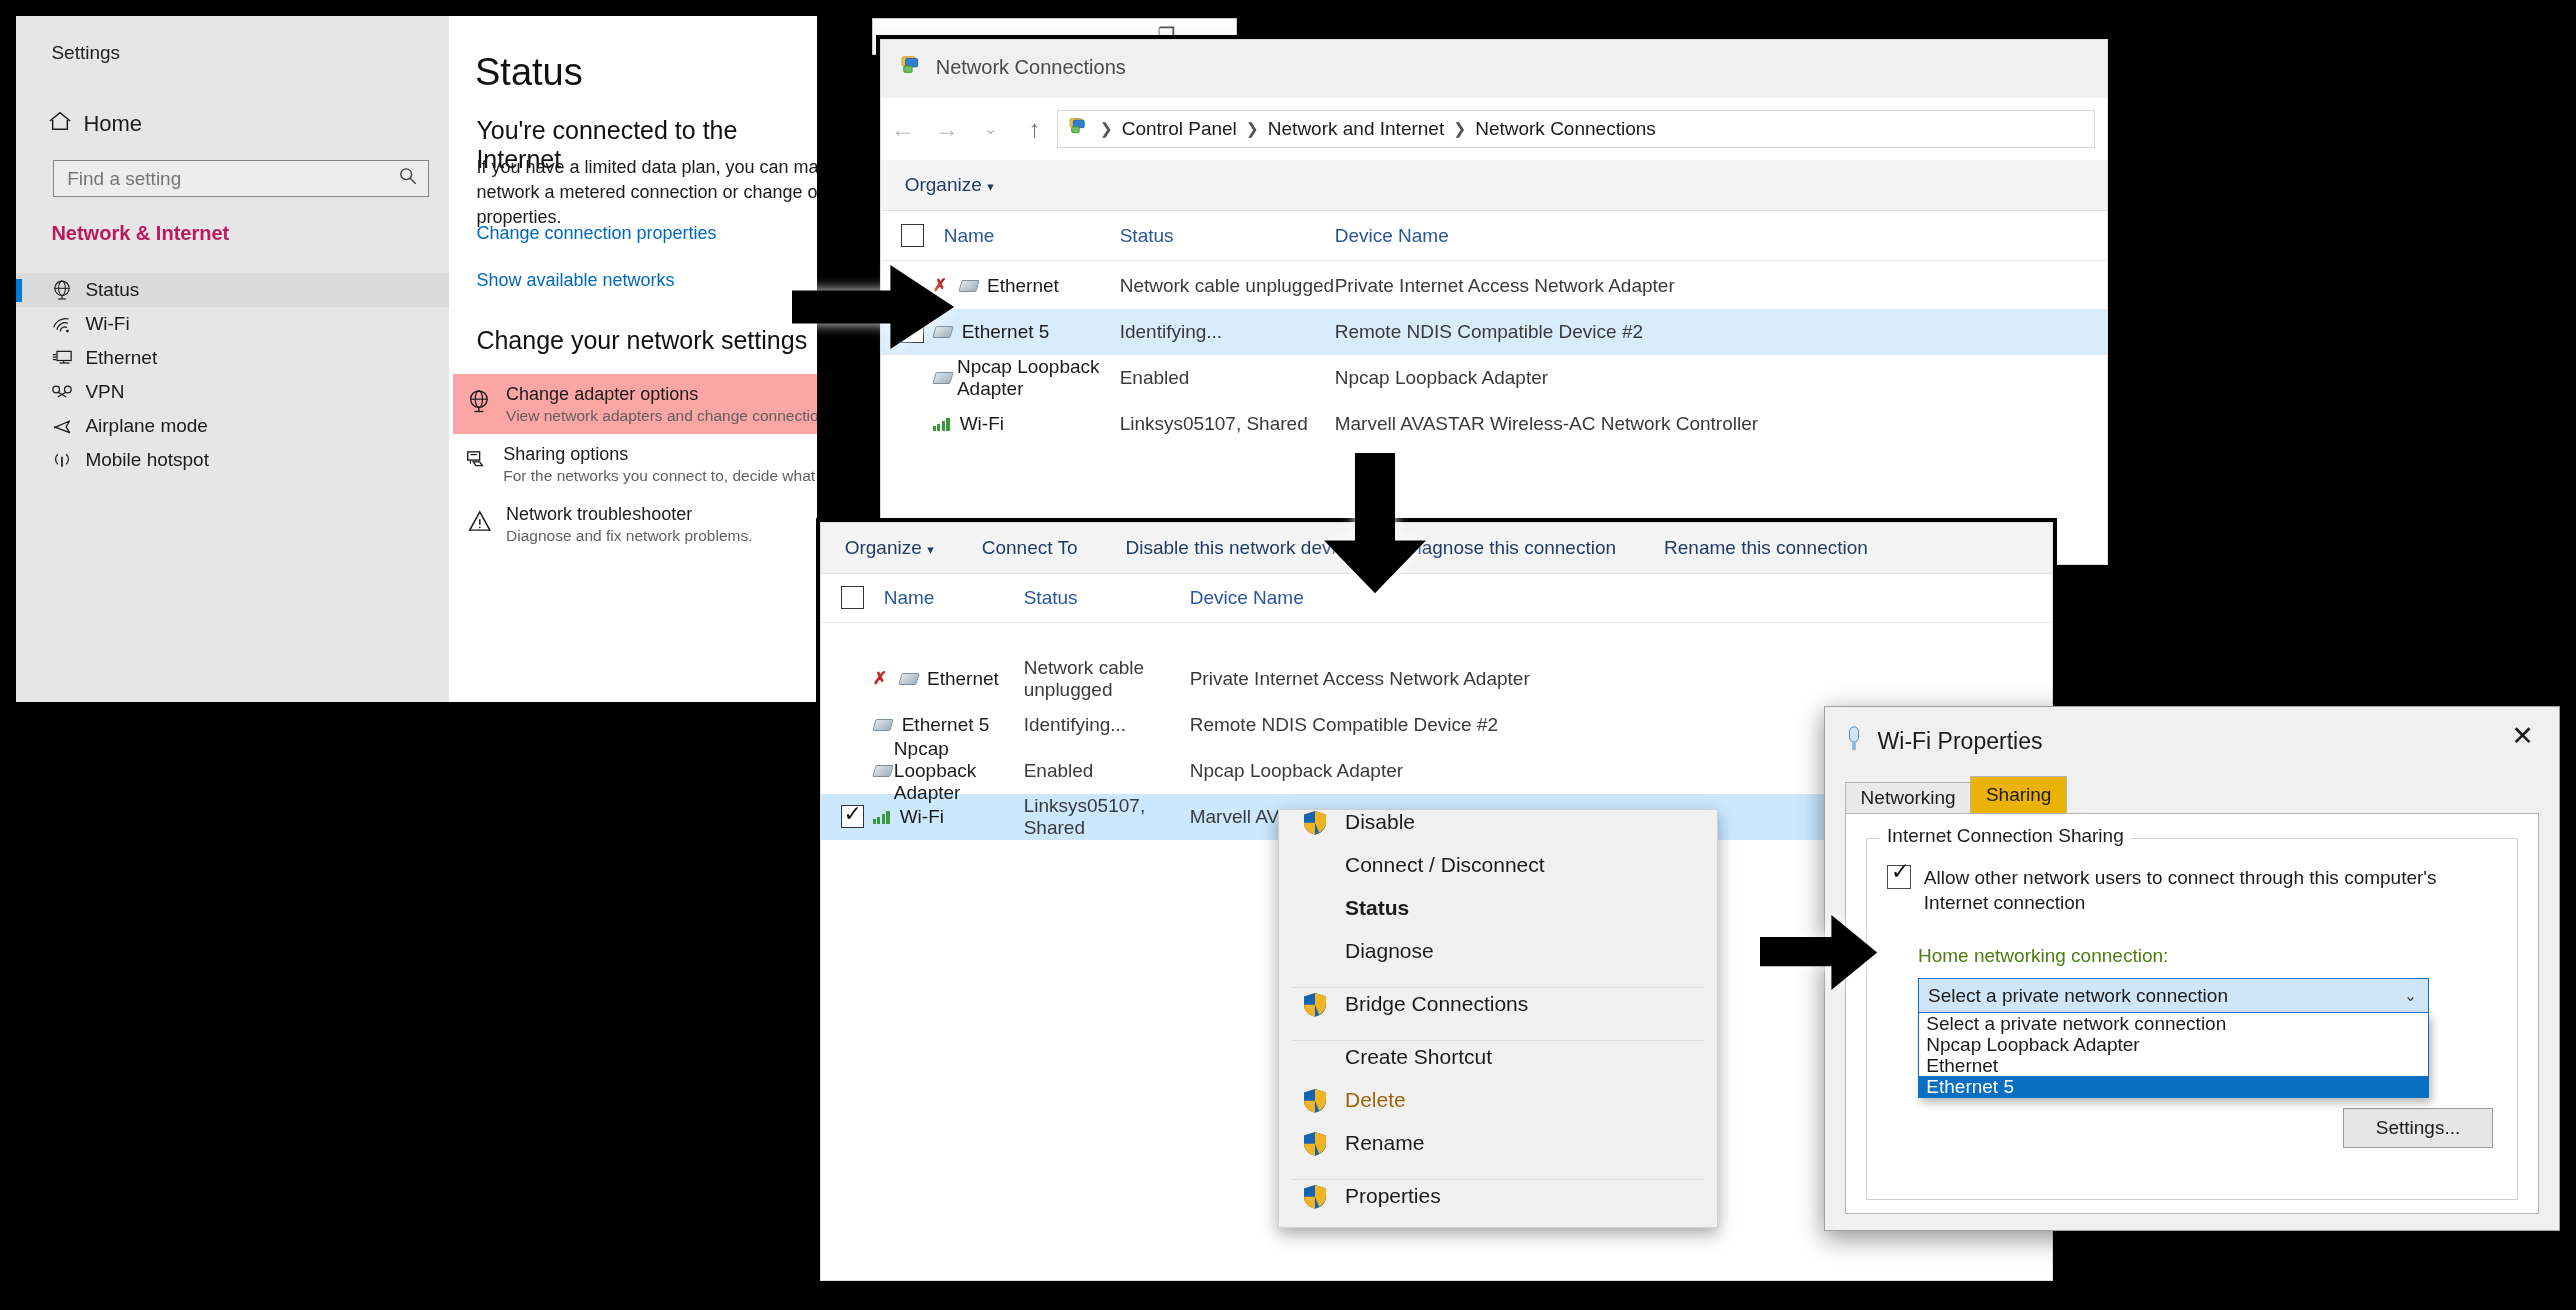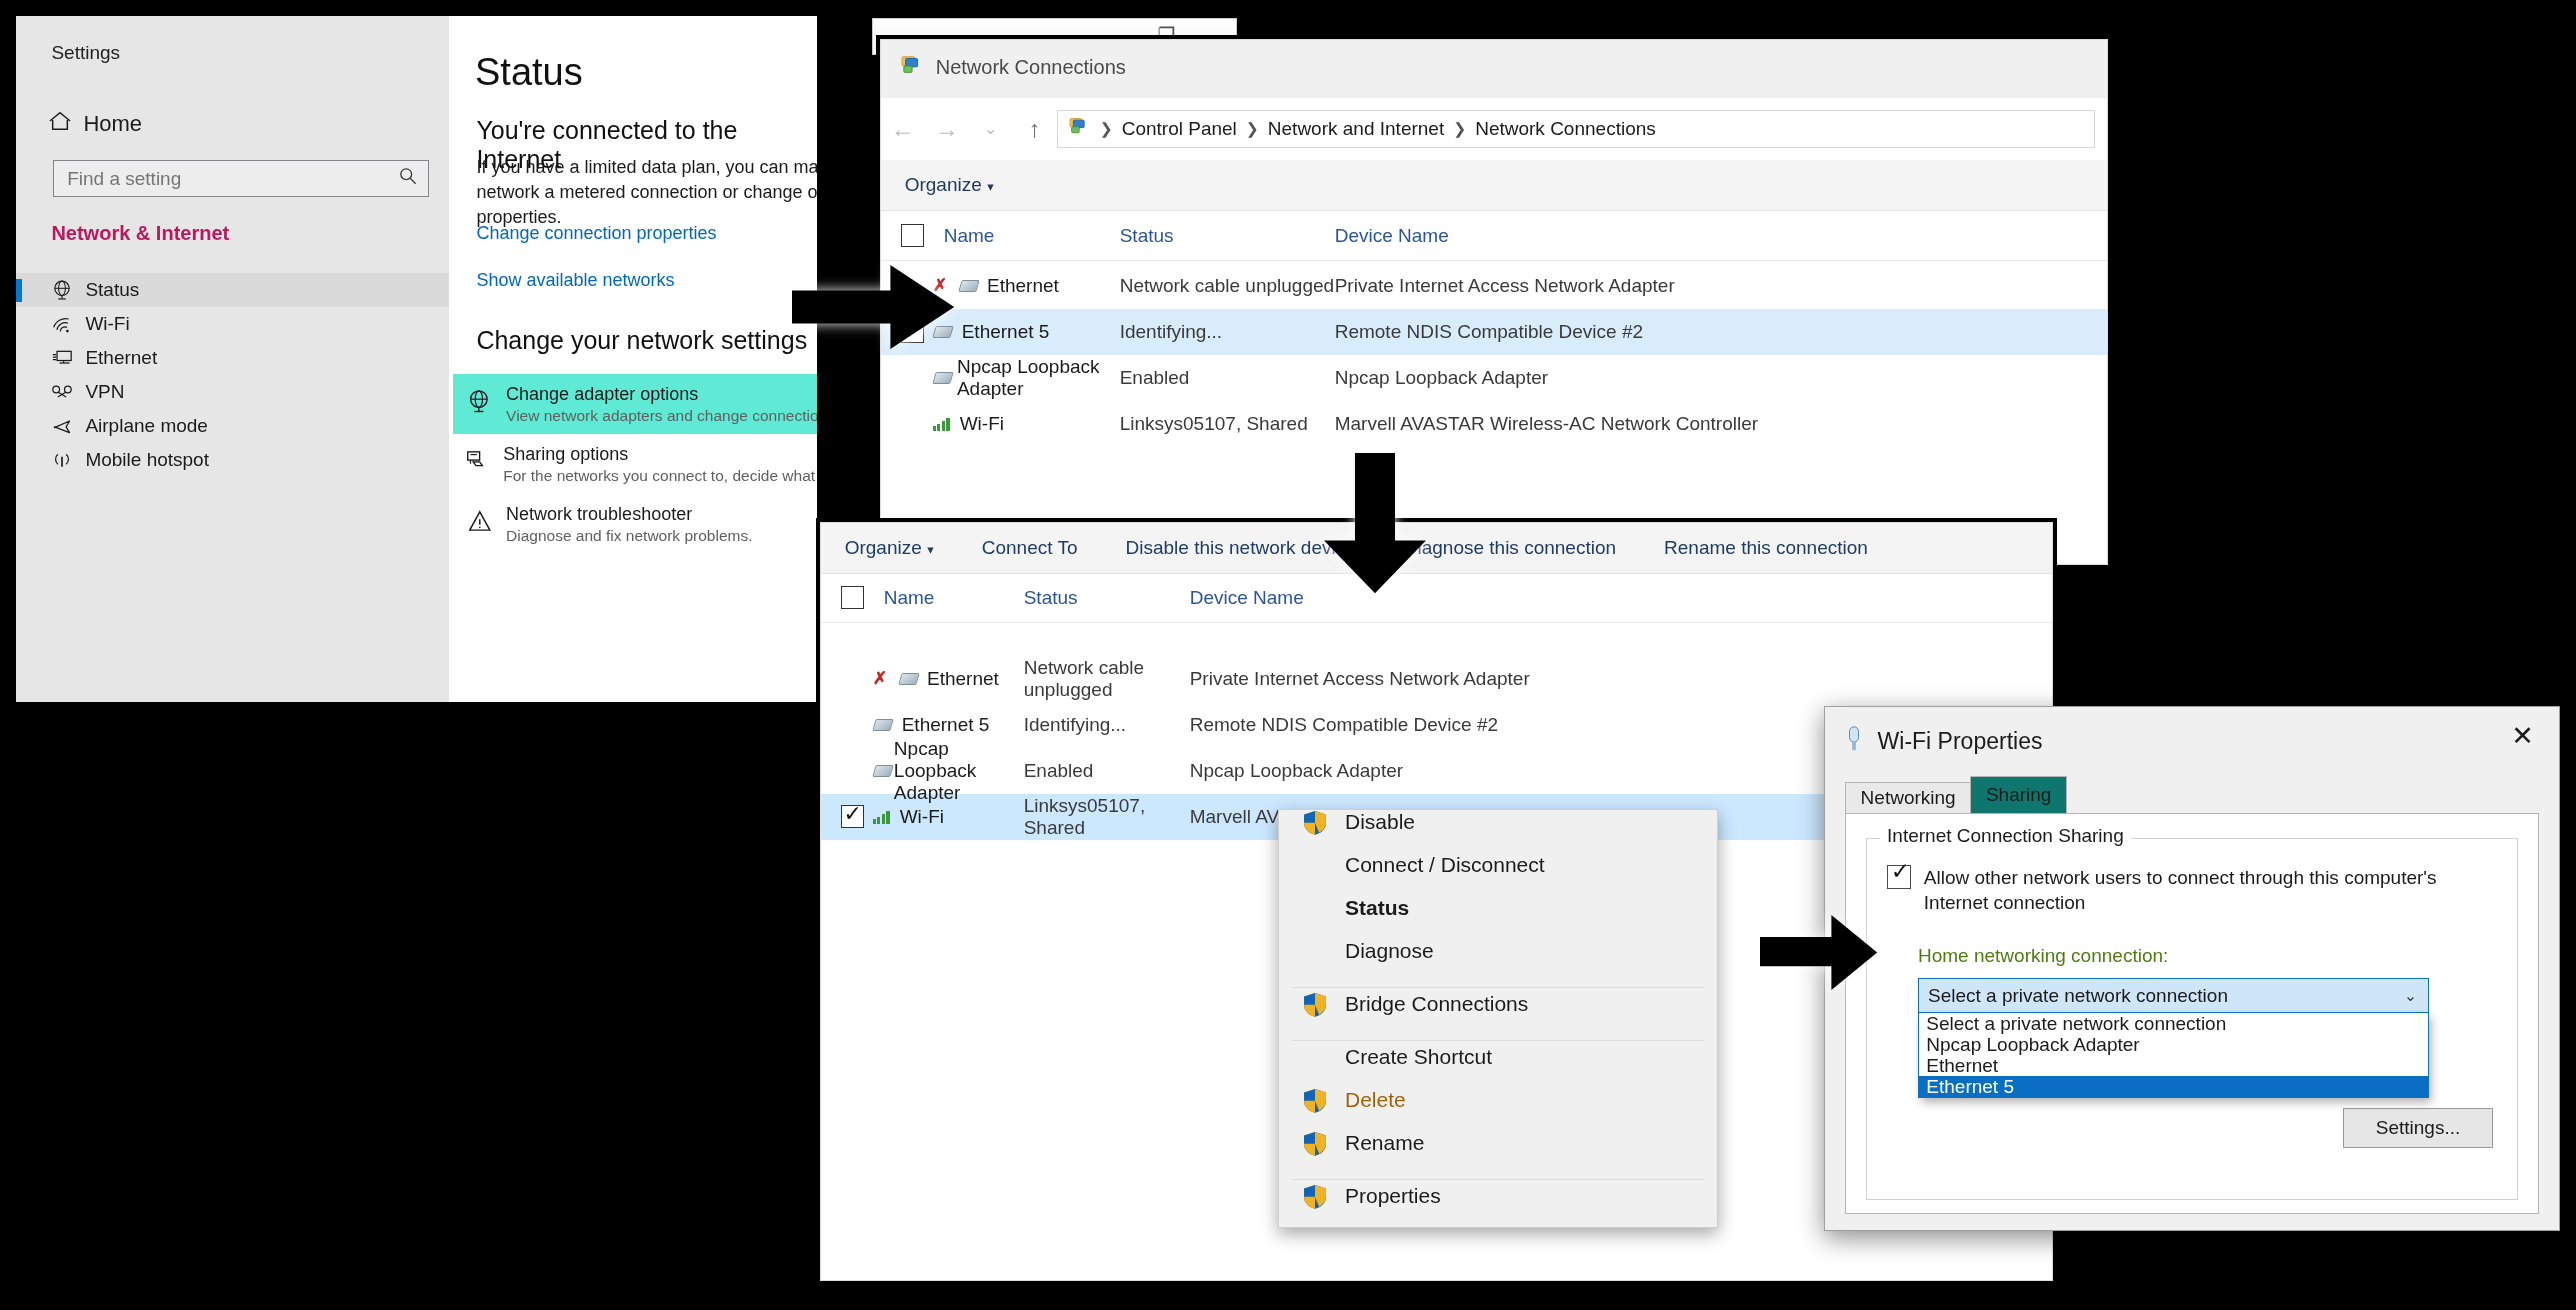--- a/index.html
+++ b/index.html
@@ -52,21 +52,21 @@
   .nav-item .ic { width:47px; text-align:center; font-size:20px; color:#1b1b1b; display:flex; justify-content:center; align-items:center;}
   .nav-item .lb { font-size:19px; color:#1b1b1b; }
 
   #settings .content { position:absolute; left:433px; top:0; right:0; bottom:0; background:#fff; overflow:hidden; }
   .pg-title { position:absolute; left:25.6px; top:35px; font-size:38px; color:#111; font-weight:normal; }
   .blk-head { position:absolute; left:27px; font-size:25px; color:#111; }
   .blk-sub  { position:absolute; left:27px; font-size:18px; color:#1b1b1b; line-height:1.38; width:429px;}
   .lnk { position:absolute; left:27px; font-size:18px; color:#0067c0; }
   .sec2 { position:absolute; left:27px; font-size:25px; color:#111; }
   .opt-row { position:absolute; left:3.7px; width:493px; height:60px; display:flex; align-items:center; }
-  .opt-row.hl { background:#5eead4; }
+  .opt-row.hl { background:#fca5a5; }
   .opt-row .oic { width:53px; text-align:center; font-size:25px; color:#1b1b1b; }
   .opt-row .otx .t1 { font-size:18px; color:#1b1b1b; }
   .opt-row .otx .t2 { font-size:15.5px; color:#5f5f5f; margin-top:2.7px; white-space:nowrap; }
 
   
   .exwin { position:absolute; background:#000; padding:3.7px; }
   .exwin .inner { background:#fff; width:100%; height:100%; position:relative; overflow:hidden; border:0.9px solid #dcdcdc;}
   .ex-head { position:absolute; left:0; top:0; right:0; height:58px; background:#f0f0f0; }
   .ex-apptitle { position:absolute; left:20px; top:14.6px; display:flex; align-items:center; gap:11px; font-size:20px; color:#4a4a4a; }
   .navbar { position:absolute; left:0; top:58px; right:0; height:62px; background:#fff; display:flex; align-items:center; }
@@ -113,21 +113,21 @@
   
   #wifiprops {
     position:absolute; left:1824px; top:706px; width:736px; height:525px;
     background:#f0f0f0; border:0.9px solid #a0a0a0; box-shadow:0 7.3px 24px rgba(0,0,0,.45);
   }
   #wifiprops .dlg-title { position:absolute; left:20px; top:18px; display:flex; align-items:center; gap:14.6px; font-size:23px; color:#1b1b1b; }
   #wifiprops .dlg-close { position:absolute; right:16.4px; top:12.8px; font-size:27px; color:#1b1b1b; width:40px; text-align:center; }
   .tabstrip { position:absolute; left:20px; top:71px; right:20px; height:35px; display:flex; align-items:flex-end; }
   .tab { height:31px; padding:0 14.6px; background:#e9e9e9; border:0.9px solid #b4b4b4; border-bottom:none;
          font-size:19px; color:#1b1b1b; display:flex; align-items:center; margin-right:-0.9px; }
-  .tab.on { background:#0f766e; height:37px; position:relative; z-index:3; }
+  .tab.on { background:#eab308; height:37px; position:relative; z-index:3; }
   .tabpanel { position:absolute; left:20px; top:106px; right:20px; bottom:16.4px; background:#fff; border:0.9px solid #b4b4b4; }
   .fieldset { position:absolute; left:20px; top:24px; right:20px; bottom:12.8px; border:0.9px solid #cfcfcf; }
   .fs-legend { position:absolute; left:12.8px; top:-13.7px; background:#fff; padding:0 7.3px; font-size:19px; color:#1b1b1b; }
   .cbrow { position:absolute; left:20px; top:25.6px; right:18px; display:flex; gap:12.8px; }
   .cbrow .tx { font-size:19px; color:#1b1b1b; line-height:1.32; }
   .lbl2 { position:absolute; left:51px; font-size:19px; color:#4d7c0f; }
   .combo {
     position:absolute; left:51px; width:511px; height:35px; background:#cfe5f8;
     border:0.9px solid #0a70c4; display:flex; align-items:center; padding-left:9px;
     font-size:19px; color:#1b1b1b;

